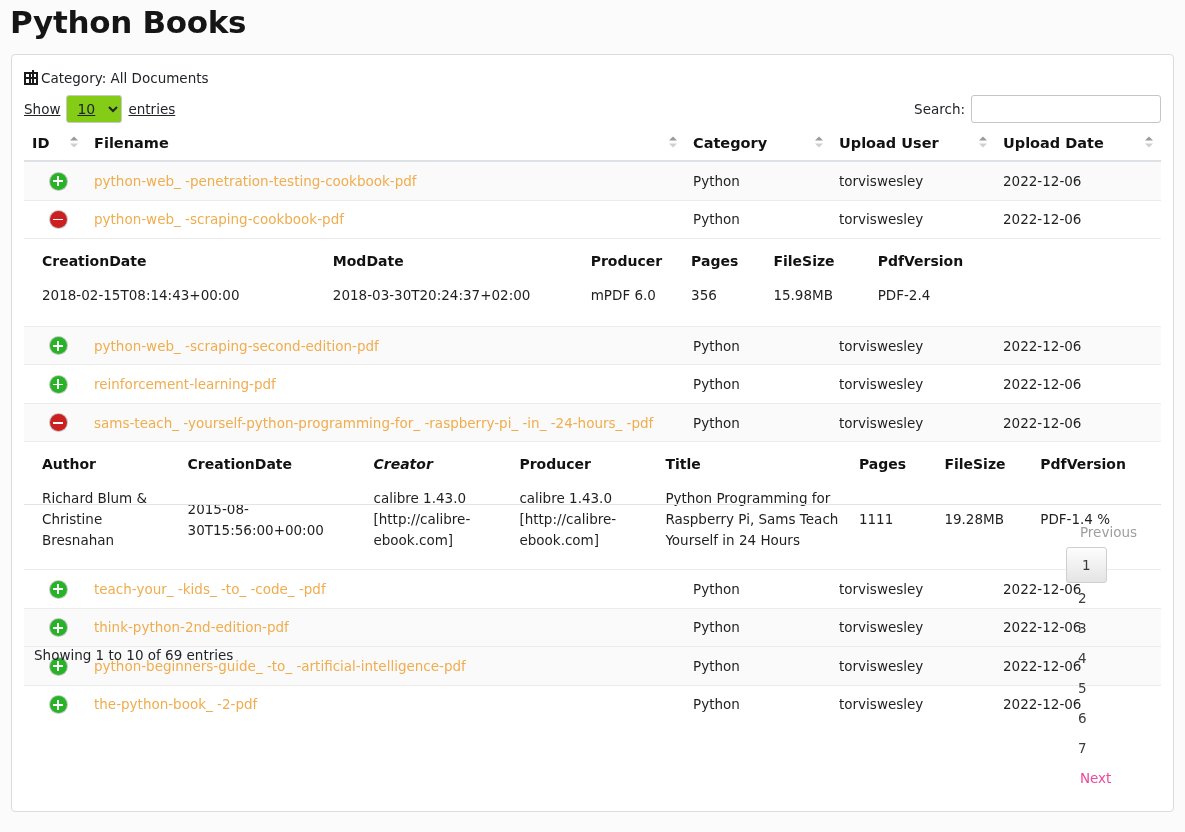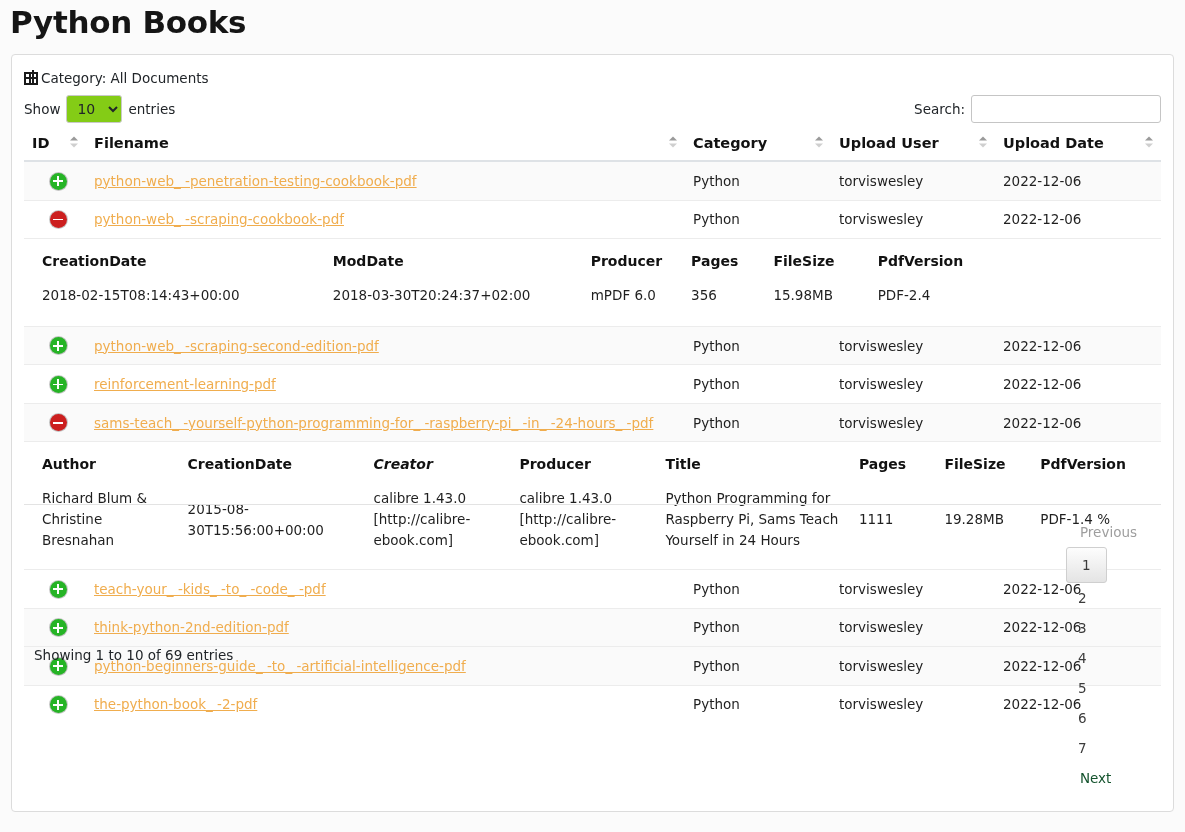--- a/index.html
+++ b/index.html
@@ -87,20 +87,21 @@
     justify-content: space-between;
     align-items: center;
     height: 32px;
     margin-bottom: 4px;
   }
   .length-wrap {
     font-size: 13.5px;
     color: #212529;
     display: flex;
     align-items: center;
+    text-decoration: underline;
   }
   .length-wrap label { display: flex; align-items: center; }
   .length-select {
     margin: 0 6px;
     font-size: 14px;
     font-family: "DejaVu Sans", "Liberation Sans", sans-serif;
     padding: 3px 4px 3px 6px;
     border: 1px solid #c9c9c9;
     border-radius: 3px;
     background: #84cc16;
@@ -211,21 +212,20 @@
     content: "";
     position: absolute;
     top: 3.5px; bottom: 3.5px;
     left: 7.7px;
     width: 1.8px;
     background: #ffffff;
   }
 
   a.file-link {
     color: #f0ad4e;
-    text-decoration: underline;
     font-size: 13.5px;
     cursor: pointer;
     text-align: right;
   }
 
   
   tr.detail-row > td {
     padding: 0 8px 0 8px;
     background: #ffffff;
     border-top: 1px solid #ececec;
@@ -271,21 +271,21 @@
     padding-left: 10px;
   }
   .paginate {
     display: flex;
     align-items: flex-start;
     padding-right: 10px;
     flex-direction: column;
   }
   .page-btn {
     font-size: 13.5px;
-    color: #14532d;
+    color: #ec4899;
     padding: 6px 13px;
     cursor: pointer;
     border: 1px solid transparent;
     border-radius: 3px;
     user-select: none;
   }
   .page-btn.num { color: #3b3b3b; padding: 6px 11px; }
   .page-btn.current {
     background: linear-gradient(#fdfdfd, #e4e4e4);
     border: 1px solid #cfcfcf;

